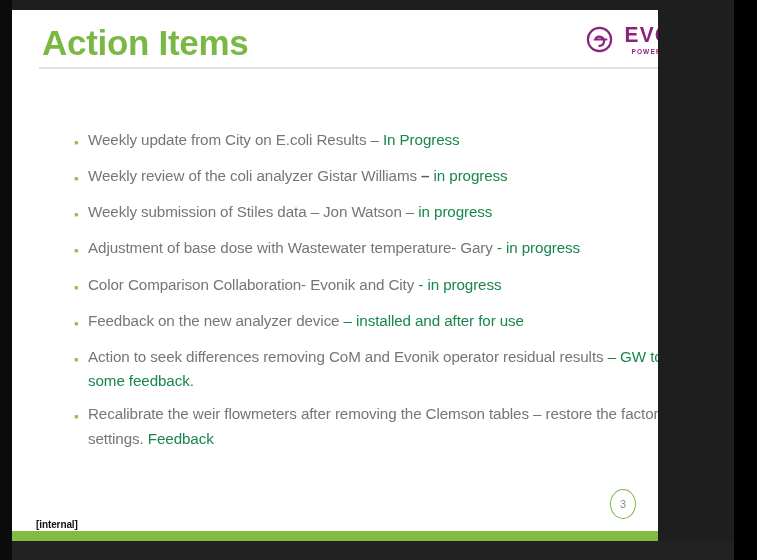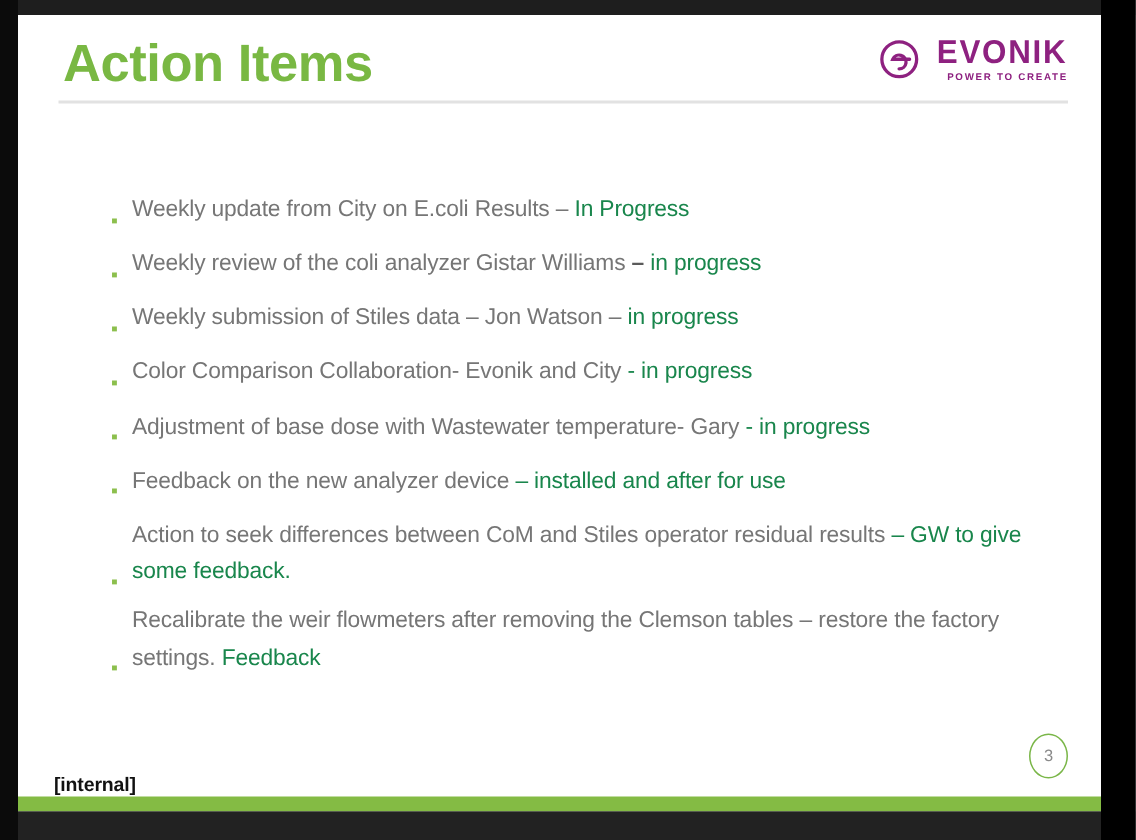--- a/index.html
+++ b/index.html
@@ -18,21 +18,21 @@
     width: 757px;
     height: 560px;
     background: #1e1e1e;
   }
 
   
   #slide {
     position: absolute;
     left: 12px;
     top: 10px;
-    width: 722px;
+    width: 646px;
     height: 531px;
     background: #ffffff;
     overflow: hidden;
   }
 
   
   #title-area {
     position: absolute;
     left: 0;
     top: 0;
@@ -96,21 +96,21 @@
   
   #bullet-list {
     position: absolute;
     left: 62px;
     top: 118px;
     width: 640px;
   }
 
   .bullet-row {
     display: flex;
-    align-items: flex-end;
+    align-items: flex-start;
     margin-bottom: 11.5px;
   }
   .bullet-row.wrapped { margin-bottom: 8px; }
 
   .bullet-marker {
     flex: 0 0 auto;
     width: 14px;
     padding-top: 8px;
     color: #8cbf4d;
     font-size: 13px;
@@ -132,21 +132,21 @@
   .dash-bold {
     color: #5a5a5a;
     font-weight: bold;
   }
 
   
   #footer-label {
     position: absolute;
     left: 24px;
     bottom: 11px;
-    font-size: 13px;
+    font-size: 10px;
     font-weight: bold;
     color: #111111;
     letter-spacing: -0.1px;
   }
 
   #page-number-badge {
     position: absolute;
     right: 22px;
     bottom: 22px;
     width: 26px;
@@ -218,36 +218,36 @@
         <span class="bullet-text"><span>Weekly review of the coli analyzer Gistar Williams </span><span class="dash-bold">–</span><span class="status"> in progress</span></span>
       </div>
 
       <div class="bullet-row">
         <span class="bullet-marker"></span>
         <span class="bullet-text"><span>Weekly submission of Stiles data – Jon Watson – </span><span class="status">in progress</span></span>
       </div>
 
       <div class="bullet-row">
         <span class="bullet-marker"></span>
+        <span class="bullet-text"><span>Adjustment of base dose with Wastewater temperature- Gary  </span><span class="status">- in progress</span></span>
+      </div>
+
+      <div class="bullet-row">
+        <span class="bullet-marker"></span>
         <span class="bullet-text"><span>Color Comparison Collaboration- Evonik and City  </span><span class="status">- in progress</span></span>
       </div>
 
       <div class="bullet-row">
         <span class="bullet-marker"></span>
-        <span class="bullet-text"><span>Adjustment of base dose with Wastewater temperature- Gary  </span><span class="status">- in progress</span></span>
-      </div>
-
-      <div class="bullet-row">
-        <span class="bullet-marker"></span>
         <span class="bullet-text"><span>Feedback on the new analyzer device </span><span class="status">– installed and after for use</span></span>
       </div>
 
       <div class="bullet-row wrapped">
         <span class="bullet-marker"></span>
-        <span class="bullet-text"><span>Action to seek differences between CoM and Stiles operator residual results </span><span class="status">– GW to give some feedback.</span></span>
+        <span class="bullet-text"><span>Action to seek differences removing CoM and Evonik operator residual results </span><span class="status">– GW to give some feedback.</span></span>
       </div>
 
       <div class="bullet-row wrapped">
         <span class="bullet-marker"></span>
         <span class="bullet-text"><span>Recalibrate the weir flowmeters after removing the Clemson tables – restore the factory settings. </span><span class="status">Feedback</span></span>
       </div>
 
     </div>
 
     <div id="footer-label">[internal]</div>

